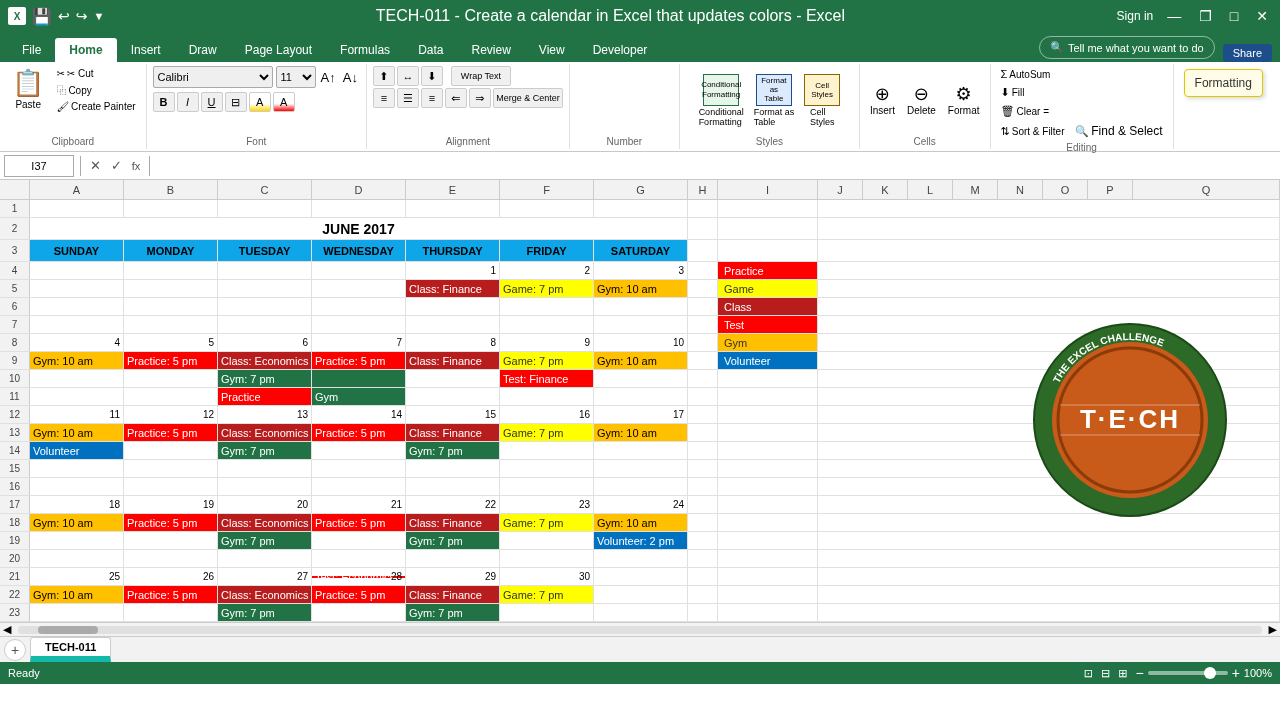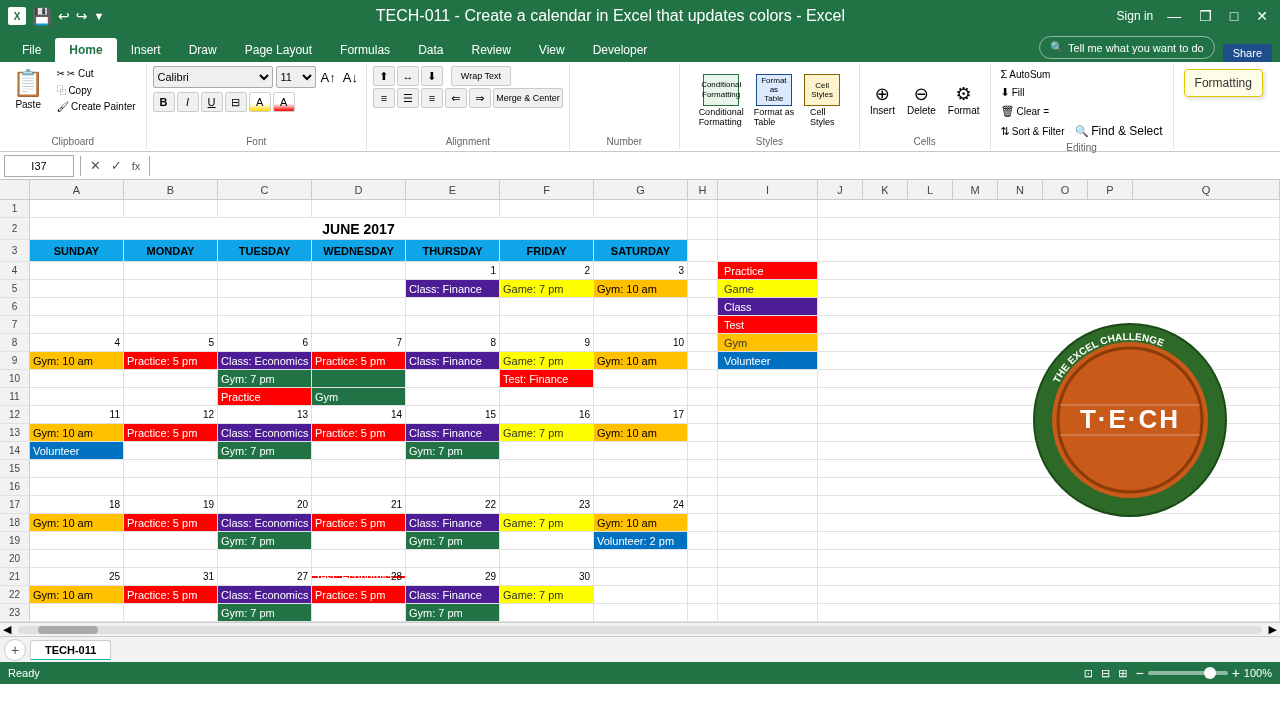--- a/index.html
+++ b/index.html
@@ -222,21 +222,21 @@
     .cell-right { justify-content: flex-end; }
     .cell-bold { font-weight: bold; }
 
     
     .cell-cal-header { font-size: 14px; font-weight: bold; justify-content: center; }
     .cell-day-header { font-weight: bold; background: #0ea5e9; justify-content: center; }
 
     
     .cell-red { background: #FF0000; color: white; }
     .cell-yellow { background: #FFFF00; color: #333; }
-    .cell-green { background: #4c1d95; color: white; }
+    .cell-green { background: #b91c1c; color: white; }
     .cell-blue { background: #0070C0; color: white; }
 
     
     .legend-cell { padding: 2px 6px; font-size: 11px; display: flex; align-items: center; }
 
     
     #status-bar {
       height: 22px;
       background: #217346;
       display: flex;
@@ -260,21 +260,21 @@
     }
     .sheet-tab {
       padding: 3px 14px;
       background: #fff;
       border: 1px solid #ccc;
       border-bottom: none;
       font-size: 11px;
       cursor: pointer;
       border-radius: 3px 3px 0 0;
     }
-    .sheet-tab.active { background: #fff; border-bottom: 1px solid #14b8a6; font-weight: 600; }
+    .sheet-tab.active { background: #fff; border-bottom: 6px solid #14b8a6; font-weight: 600; }
     .add-sheet { width: 22px; height: 22px; border: 1px solid #ccc; border-radius: 50%; display: flex; align-items: center; justify-content: center; cursor: pointer; font-size: 14px; color: #555; background: #fff; }
 
     
     #h-scroll {
       height: 14px;
       background: #f2f2f2;
       border-top: 1px solid #ccc;
       display: flex;
       align-items: center;
     }
@@ -841,21 +841,21 @@
       <div class="cell cw-g"></div>
       <div class="cell cw-h"></div>
       <div class="cell cw-i"></div>
       <div class="cell cw-j"></div>
       <div class="cell rest"></div>
     </div>
 
     <div class="grid-row">
       <div class="row-num">21</div>
       <div class="cell cw-b cell-right" style="font-size:10px;">25</div>
-      <div class="cell cw-c cell-right" style="font-size:10px;">31</div>
+      <div class="cell cw-c cell-right" style="font-size:10px;">26</div>
       <div class="cell cw-d cell-right" style="font-size:10px;">27</div>
       <div class="cell cw-e cell-right" style="font-size:10px;">28</div>
       <div class="cell cw-f cell-right" style="font-size:10px;">29</div>
       <div class="cell cw-g cell-right" style="font-size:10px;">30</div>
       <div class="cell cw-h"></div>
       <div class="cell cw-i"></div>
       <div class="cell cw-j"></div>
       <div class="cell rest"></div>
     </div>
 

